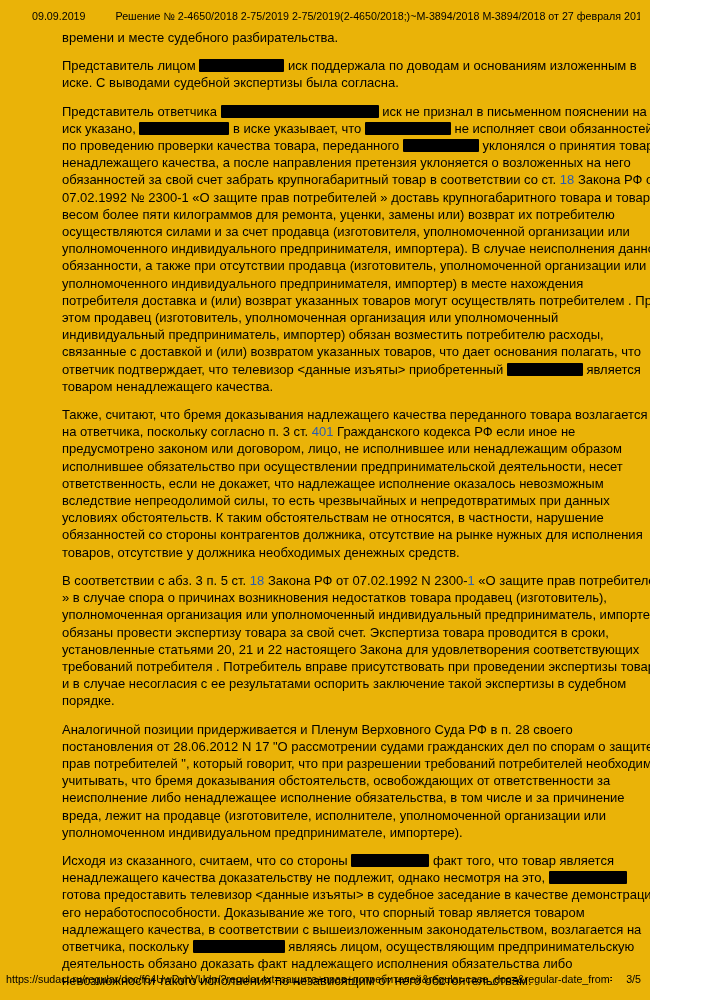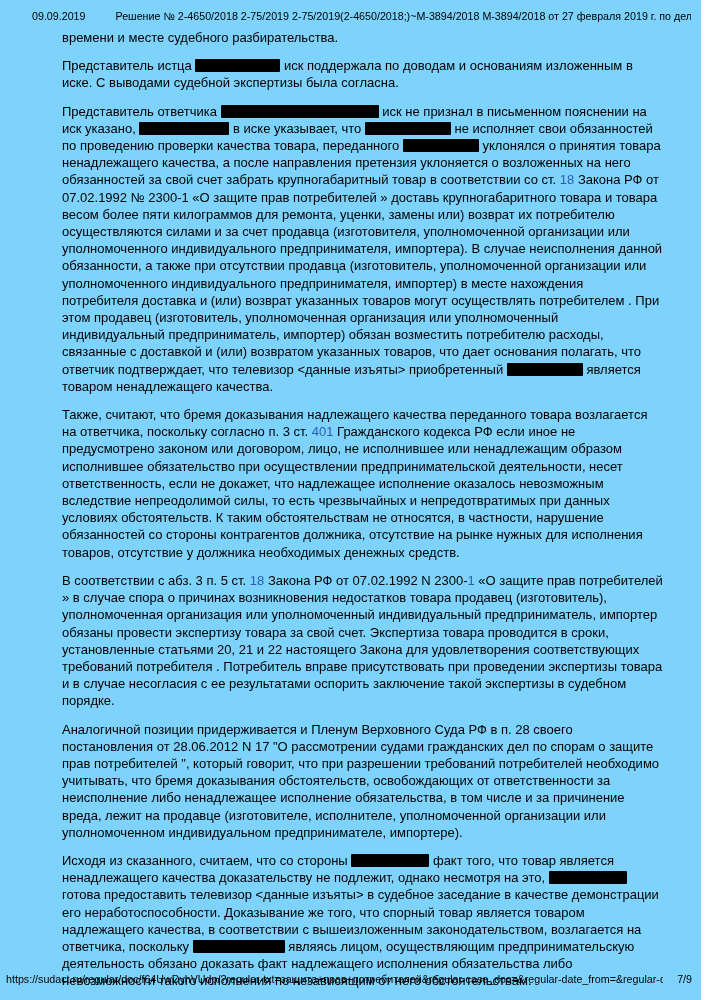--- a/index.html
+++ b/index.html
@@ -1,22 +1,22 @@
 <!DOCTYPE html>
 <html lang="ru" style="--link-color: #2a5db0;"><head>
 <meta charset="utf-8">
 <style>
   :root { --link-color: #2a5db0; }
   * { box-sizing: border-box; }
   html, body { margin: 0; padding: 0; background: #ffffff; }
   .page {
     position: relative;
-    width: 701px;
+    width: 650px;
     height: 1000px;
-    background: #7dd3fc;
+    background: #eab308;
     overflow: hidden;
     font-family: "Liberation Sans", sans-serif;
     color: #000;
   }
   .print-header {
     position: absolute;
     top: 10px; left: 32px; right: 10px;
     display: flex;
     align-items: baseline;
     font-size: 10.7px;
@@ -64,26 +64,26 @@
 
 <div class="page">
 
   <div class="print-header">
     <span class="header-date">09.09.2019</span>
     <span class="header-title">Решение № 2-4650/2018 2-75/2019 2-75/2019(2-4650/2018;)~М-3894/2018 М-3894/2018 от 27 февраля 2019 г. по делу № 2-4…</span>
   </div>
 
   <div class="doc">
       <p><span>времени и месте судебного разбирательства.</span></p>
-      <p><span>Представитель истца </span><span class="redact" style="width: 85px;"></span><span> иск поддержала по доводам и основаниям изложенным в иске. С выводами судебной экспертизы была согласна.</span></p>
+      <p><span>Представитель лицом </span><span class="redact" style="width: 85px;"></span><span> иск поддержала по доводам и основаниям изложенным в иске. С выводами судебной экспертизы была согласна.</span></p>
       <p><span>Представитель ответчика </span><span class="redact" style="width: 158px;"></span><span> иск не признал в письменном пояснении на иск указано, </span><span class="redact" style="width: 90px;"></span><span> в иске указывает, что </span><span class="redact" style="width: 86px;"></span><span> не исполняет свои обязанностей по проведению проверки качества товара, переданного </span><span class="redact" style="width: 76px;"></span><span> уклонялся о принятия товара ненадлежащего качества, а после направления претензия уклоняется о возложенных на него обязанностей за свой счет забрать крупногабаритный товар в соответствии со ст. </span><a class="doc-link">18</a><span> Закона РФ от 07.02.1992 № 2300-1 «</span><strong>О защите прав потребителей</strong><span> » доставь крупногабаритного товара и товара весом более пяти килограммов для ремонта, уценки, замены или) возврат их </span><strong>потребителю</strong><span> осуществляются силами и за счет продавца (изготовителя, уполномоченной организации или уполномоченного индивидуального предпринимателя, импортера). В случае неисполнения данной обязанности, а также при отсутствии продавца (изготовитель, уполномоченной организации или уполномоченного индивидуального предпринимателя, импортер) в месте нахождения </span><strong>потребителя</strong><span> доставка и (или) возврат указанных товаров могут осуществлять </span><strong>потребителем</strong><span> . При этом продавец (изготовитель, уполномоченная организация или уполномоченный индивидуальный предприниматель, импортер) обязан возместить </span><strong>потребителю</strong><span> расходы, связанные с доставкой и (или) возвратом указанных товаров, что дает основания полагать, что ответчик подтверждает, что телевизор &lt;данные изъяты&gt; приобретенный </span><span class="redact" style="width: 76px;"></span><span> является товаром ненадлежащего качества.</span></p>
       <p><span>Также, считают, что бремя доказывания надлежащего качества переданного товара возлагается на ответчика, поскольку согласно п. 3 ст. </span><a class="doc-link">401</a><span> Гражданского кодекса РФ если иное не предусмотрено законом или договором, лицо, не исполнившее или ненадлежащим образом исполнившее обязательство при осуществлении предпринимательской деятельности, несет ответственность, если не докажет, что надлежащее исполнение оказалось невозможным вследствие непреодолимой силы, то есть чрезвычайных и непредотвратимых при данных условиях обстоятельств. К таким обстоятельствам не относятся, в частности, нарушение обязанностей со стороны контрагентов должника, отсутствие на рынке нужных для исполнения товаров, отсутствие у должника необходимых денежных средств.</span></p>
       <p><span>В соответствии с абз. 3 п. 5 ст. </span><a class="doc-link">18</a><span> Закона РФ от 07.02.1992 N 2300-</span><a class="doc-link">1</a><span> «</span><strong>О защите прав потребителей</strong><span> » в случае спора о причинах возникновения недостатков товара продавец (изготовитель), уполномоченная организация или уполномоченный индивидуальный предприниматель, импортер обязаны провести экспертизу товара за свой счет. Экспертиза товара проводится в сроки, установленные статьями 20, 21 и 22 настоящего Закона для удовлетворения соответствующих требований </span><strong>потребителя</strong><span> . </span><strong>Потребитель вправе</strong><span> присутствовать при проведении экспертизы товара и в случае несогласия с ее результатами оспорить заключение такой экспертизы в судебном порядке.</span></p>
       <p><span>Аналогичной позиции придерживается и Пленум Верховного Суда РФ в п. 28 своего постановления от 28.06.2012 N 17 "О рассмотрении судами гражданских дел по спорам о </span><strong>защите прав потребителей</strong><span> ", который говорит, что при разрешении требований </span><strong>потребителей</strong><span> необходимо учитывать, что бремя доказывания обстоятельств, освобождающих от ответственности за неисполнение либо ненадлежащее исполнение обязательства, в том числе и за причинение вреда, лежит на продавце (изготовителе, исполнителе, уполномоченной организации или уполномоченном индивидуальном предпринимателе, импортере).</span></p>
       <p><span>Исходя из сказанного, считаем, что со стороны </span><span class="redact" style="width: 78px;"></span><span> факт того, что товар является ненадлежащего качества доказательству не подлежит, однако несмотря на это, </span><span class="redact" style="width: 78px;"></span><span> готова предоставить телевизор &lt;данные изъяты&gt; в судебное заседание в качестве демонстрации его неработоспособности. Доказывание же того, что спорный товар является товаром надлежащего качества, в соответствии с вышеизложенным законодательством, возлагается на ответчика, поскольку </span><span class="redact" style="width: 92px;"></span><span> являясь лицом, осуществляющим предпринимательскую деятельность обязано доказать факт надлежащего исполнения обязательства либо невозможности такого исполнения по независящим от него обстоятельствам.</span></p>
     </div>
 
   <div class="print-footer">
     <span class="footer-url">https://sudact.ru/regular/doc/f64UwDyhVUdp/?regular-txt=защита+прав+потребителей&amp;regular-case_doc=&amp;regular-date_from=&amp;regular-date_t…</span>
-    <span class="footer-page">7/9</span>
+    <span class="footer-page">3/5</span>
   </div>
 
 </div>
 
 </body></html>

